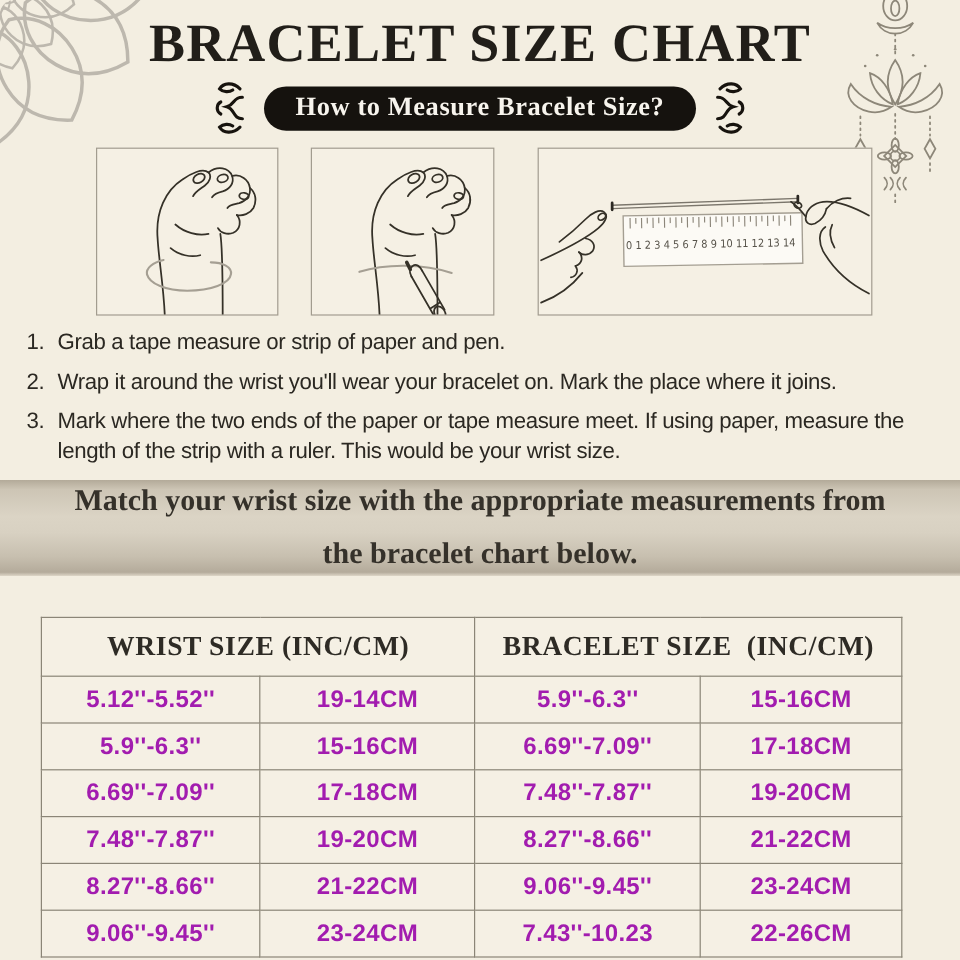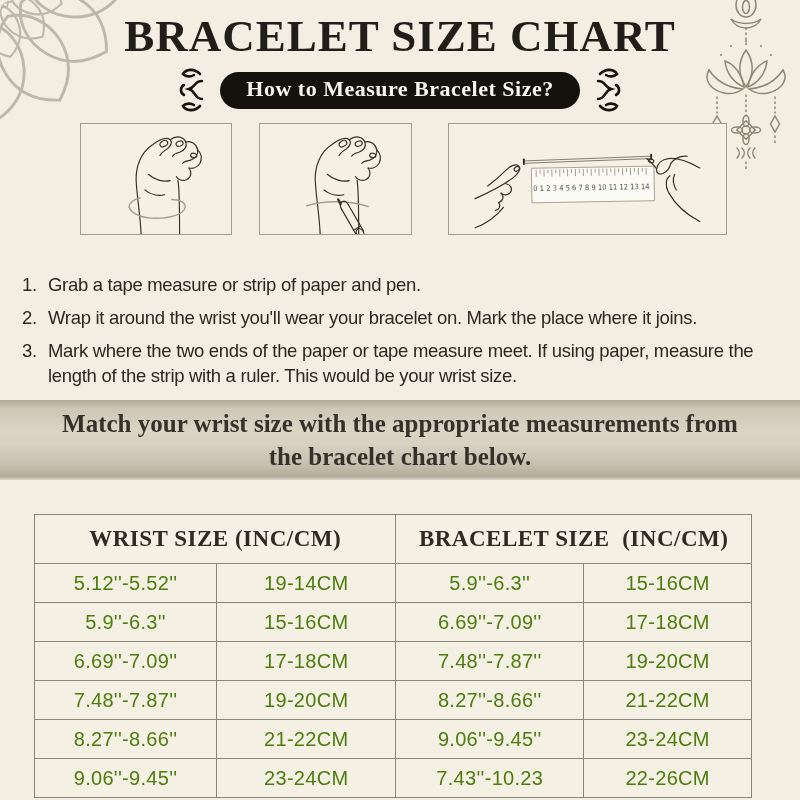--- a/index.html
+++ b/index.html
@@ -15,51 +15,51 @@
   .title{position:absolute;top:10px;left:0;width:800px;text-align:center;
          font-family:"Liberation Serif",serif;font-weight:700;font-size:45px;
          letter-spacing:1px;color:#211e19;}
   .badge-row{position:absolute;top:68px;left:0;width:800px;display:flex;
              justify-content:center;align-items:center;gap:16px;}
   .badge{background:#15120e;color:#f7f4ed;font-family:"Liberation Serif",serif;
          font-weight:700;font-size:22px;padding:4px 26px 7px;border-radius:20px;
          letter-spacing:.5px;}
 
   
-  .step-box{position:absolute;top:123px;height:112px;border:1px solid #a29c8f;
+  .step-box{position:absolute;top:123px;height:140px;border:1px solid #a29c8f;
             background:#f5f0e4;box-sizing:border-box;}
   .box1{left:80px;width:152px;}
   .box2{left:259px;width:153px;}
   .box3{left:448px;width:279px;}
   .step-box svg{display:block;width:100%;height:100%;}
 
   
   .instructions{position:absolute;top:272px;left:22px;width:762px;
                 font-size:18.5px;letter-spacing:-0.3px;color:#2b2822;}
   .instr{display:flex;margin-bottom:8px;line-height:25px;}
   .instr .num{flex:0 0 26px;}
   .instr .txt{flex:1;}
 
   
   .banner{position:absolute;top:400px;left:0;width:800px;height:80px;
           display:flex;align-items:center;justify-content:center;
           background:linear-gradient(180deg,#b3aa99 0%,#cdc5b5 10%,#dbd4c5 38%,
                      #d8d1c2 55%,#c7bfaf 80%,#b4ab9b 96%,#ded7c8 100%);}
   .banner .banner-text{max-width:712px;text-align:center;
           font-family:"Liberation Serif",serif;font-weight:700;font-size:25px;
-          line-height:33px;color:#35312a;}
+          line-height:44px;color:#35312a;}
 
   
   table.size-table{position:absolute;top:490px;left:34px;width:718px;
           border-collapse:collapse;table-layout:fixed;background:#f5f0e4;margin-top:24px;}
   .size-table th{height:46px;font-family:"Liberation Serif",serif;font-weight:700;
           font-size:23px;letter-spacing:.5px;color:#2e2b25;
           border:1.5px solid #8b8577;text-align:center;}
-  .size-table td{height:36px;font-size:20px;font-weight:400;letter-spacing:.3px;
-          color:#4d7c0f;border:1.5px solid #8b8577;text-align:center;}
+  .size-table td{height:36px;font-size:20px;font-weight:700;letter-spacing:.3px;
+          color:#a21caf;border:1.5px solid #8b8577;text-align:center;}
   .size-table col.c1{width:25.4%}.size-table col.c2{width:25%}
   .size-table col.c3{width:26.2%}.size-table col.c4{width:23.4%}
 
   
   .footer-note{position:absolute;top:761px;left:0;width:800px;text-align:center;
           font-size:13.5px;font-weight:700;letter-spacing:-0.3px;color:#23211c;}
 </style>
 </head>
 <body>
 

